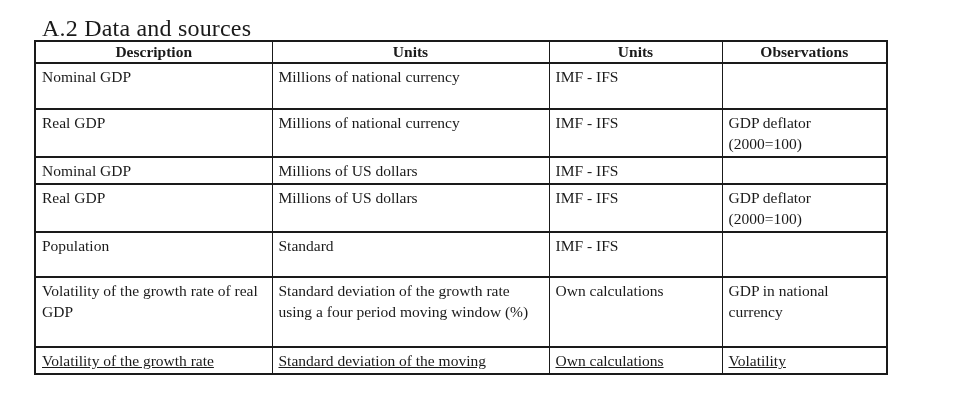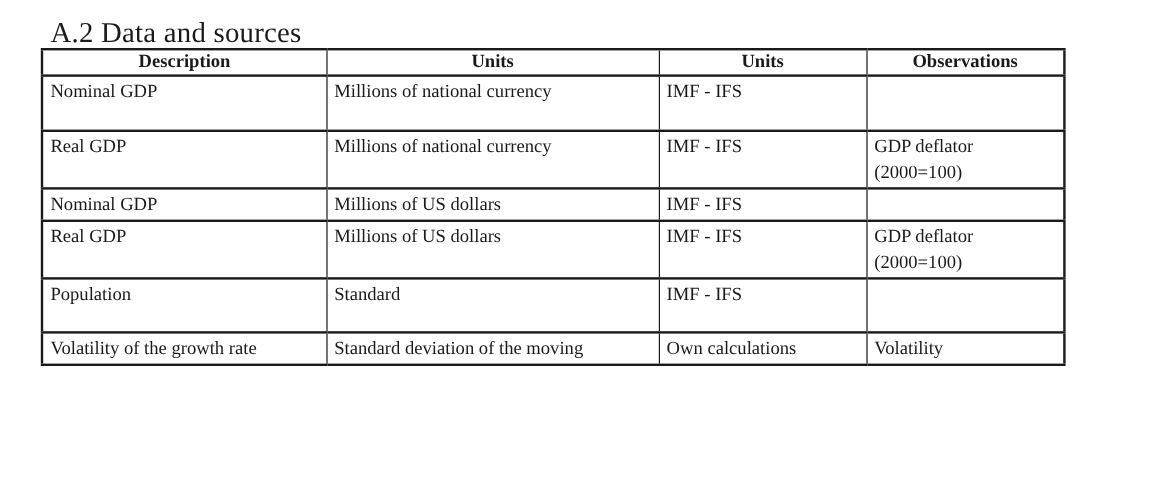--- a/index.html
+++ b/index.html
@@ -55,21 +55,21 @@
     line-height: 21px;
     margin-left: 15px;
   }
   tr.hr   { height: 21px; }
   tr.r1   { height: 46px; }
   tr.r2   { height: 47px; }
   tr.r3   { height: 23px; }
   tr.r4   { height: 45px; }
   tr.r5   { height: 45px; padding-left: 46px; }
   tr.r6   { height: 70px; }
-  tr.r7   { height: 24px; }
+  tr.r7   { height: 24px; text-decoration: underline; }
 </style>
 </head>
 <body>
 
 <div class="section-title">A.2 Data and sources</div>
 
 <table class="data-table">
   <colgroup>
     <col style="width:237px">
     <col style="width:277px">
@@ -108,20 +108,26 @@
       <td>Millions of US dollars</td>
       <td>IMF - IFS</td>
       <td>GDP deflator (2000=100)</td>
     </tr>
     <tr class="r5">
       <td>Population</td>
       <td>Standard</td>
       <td>IMF - IFS</td>
       <td></td>
     </tr>
+    <tr class="r6">
+      <td>Volatility of the growth rate of real GDP</td>
+      <td>Standard deviation of the growth rate using a four period moving window (%)</td>
+      <td>Own calculations</td>
+      <td>GDP in national currency</td>
+    </tr>
     <tr class="r7">
       <td>Volatility of the growth rate</td>
       <td>Standard deviation of the moving</td>
       <td>Own calculations</td>
       <td>Volatility</td>
     </tr>
   </tbody>
 </table>
 
 </body></html>

